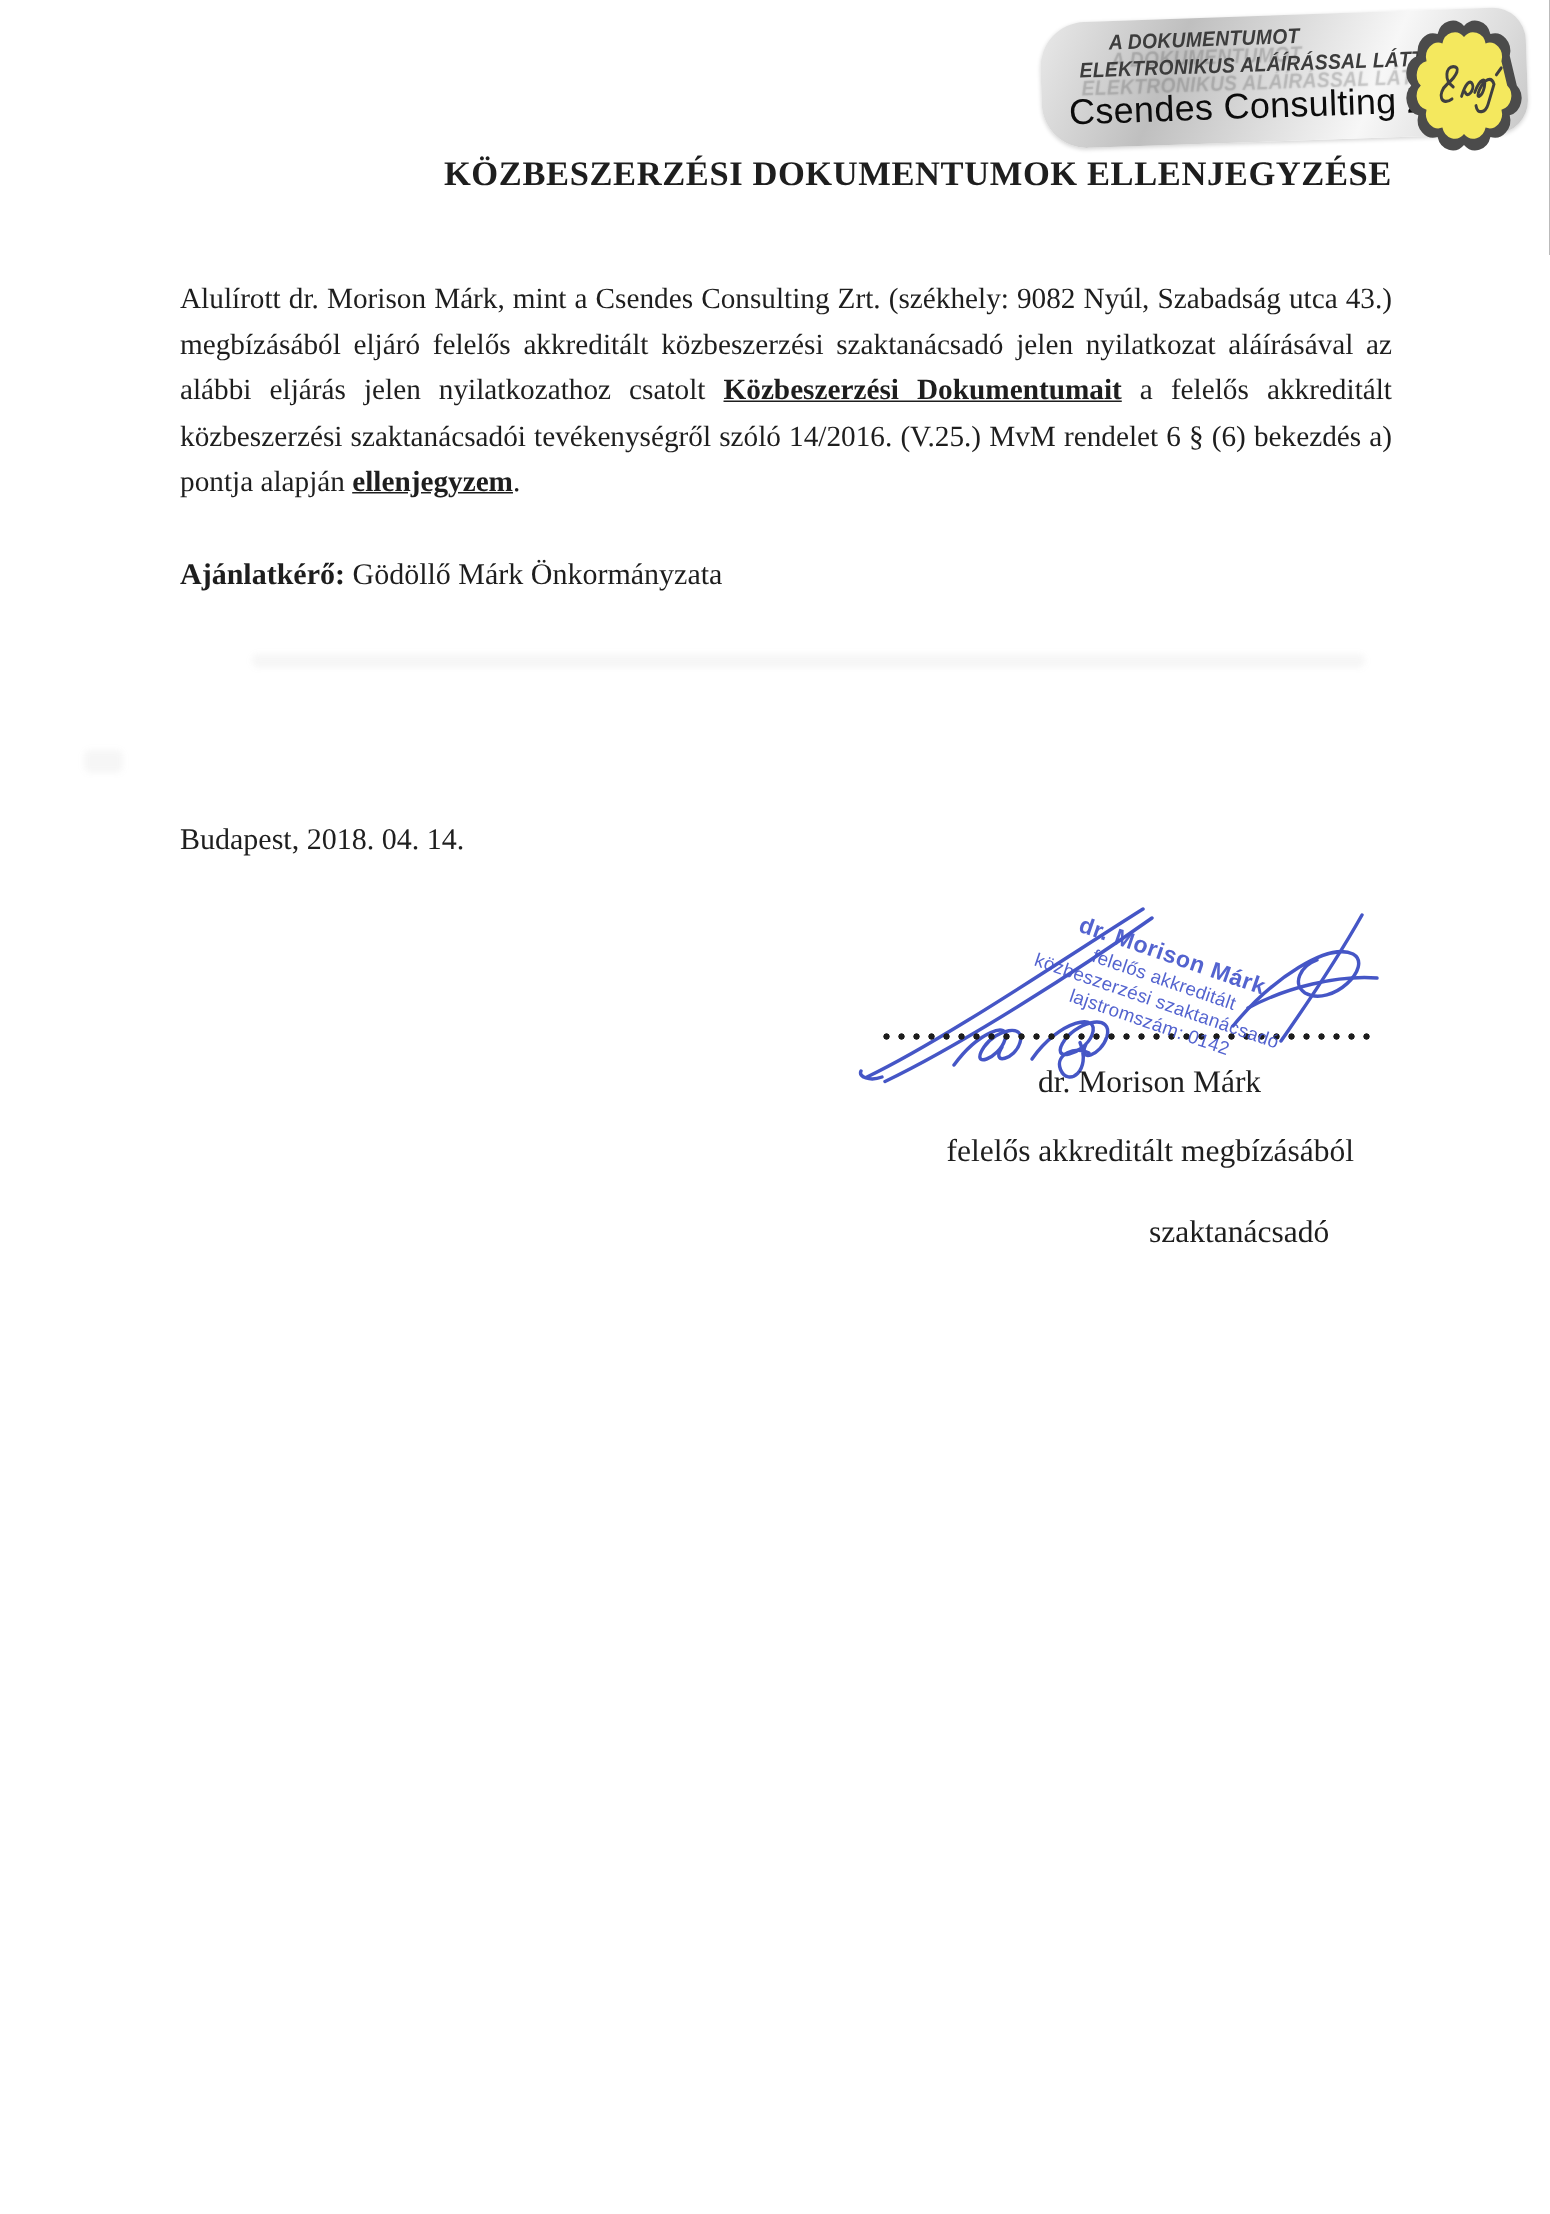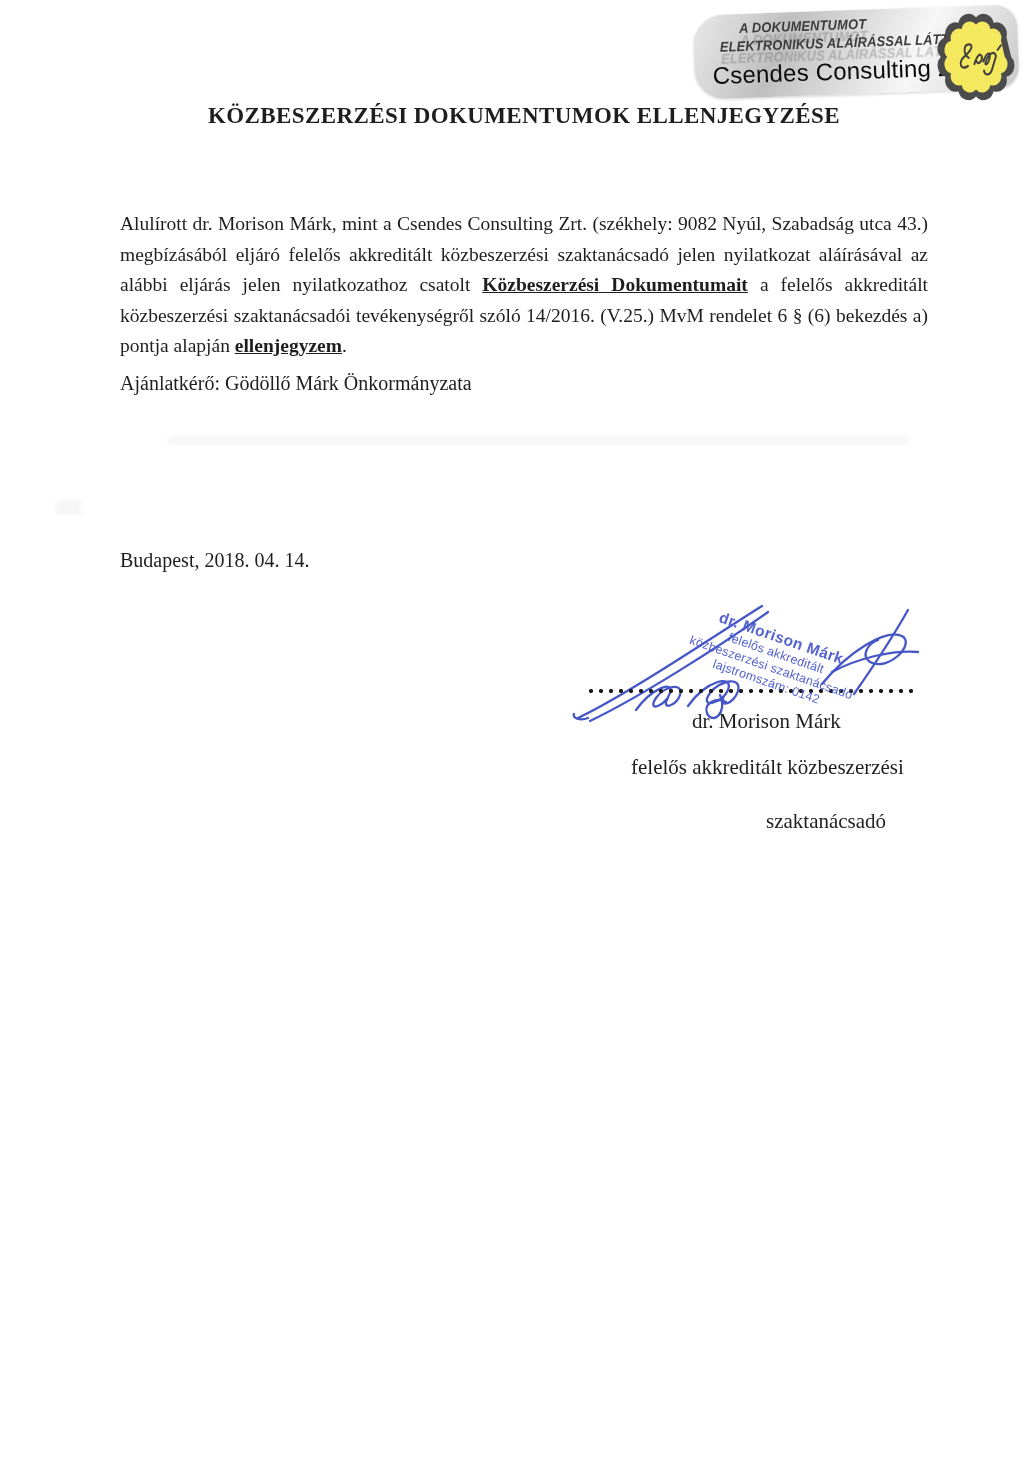--- a/index.html
+++ b/index.html
@@ -33,32 +33,32 @@
   .stamp-cap.l2{left:26px;top:24px;font-size:14px;}
   .stamp-company{
     position:absolute;left:18px;top:47px;
     font-family:"Liberation Sans", sans-serif;
     font-size:24px;color:#0c0c0c;white-space:nowrap;letter-spacing:.2px;
   }
   .seal{position:absolute;left:936px;top:12px;width:80px;height:90px;}
   
   .doc-title{
     position:absolute;left:120px;top:103px;width:808px;
-    text-align:center;font-weight:bold;font-size:23px;letter-spacing:.4px;
+    text-align:right;font-weight:bold;font-size:23px;letter-spacing:.4px;
     white-space:nowrap;
   }
   .para{
     position:absolute;left:120px;width:808px;
-    font-size:19.5px;line-height:30.5px;text-align:justify;margin-top:24px;
+    font-size:19.5px;line-height:30.5px;text-align:justify;
   }
   .p1{top:185px;}
   .bu{font-weight:bold;text-decoration:underline;}
   .row-ajanlatkero{position:absolute;left:120px;top:372px;font-size:20px;white-space:nowrap;}
   .p-targya{top:455px;line-height:31px;}
-  .lbl{font-weight:normal;}
+  .lbl{font-weight:bold;}
   .date-line{position:absolute;left:120px;top:549px;font-size:20px;white-space:nowrap;}
   
   .sig-svg{position:absolute;left:570px;top:592px;width:352px;height:138px;z-index:2;}
   .dotted-line{
     position:absolute;left:588px;top:688px;width:328px;height:6px;z-index:3;
     background-image:radial-gradient(circle at 3px 3px,#1d1d1d 1.9px,transparent 2.3px);
     background-size:10px 6px;background-repeat:repeat-x;
   }
   .consultant-stamp{
     position:absolute;left:674px;top:628px;width:200px;z-index:4;
@@ -124,20 +124,20 @@
       </g>
     </svg>
     <div class="dotted-line"></div>
     <div class="consultant-stamp">
       <div class="s1">dr. Morison Márk</div>
       <div class="s2">felelős akkreditált</div>
       <div class="s2">közbeszerzési szaktanácsadó</div>
       <div class="s2">lajstromszám: 0142</div>
     </div>
     <div class="printed printed-name">dr. Morison Márk</div>
-    <div class="printed printed-role1">felelős akkreditált közbeszerzési</div>
+    <div class="printed printed-role1">felelős akkreditált megbízásából</div>
     <div class="printed printed-role2">szaktanácsadó</div>
   </div>
 
   <div class="smudge a"></div>
   <div class="smudge b"></div>
 
 </div>
 
 </body></html>

